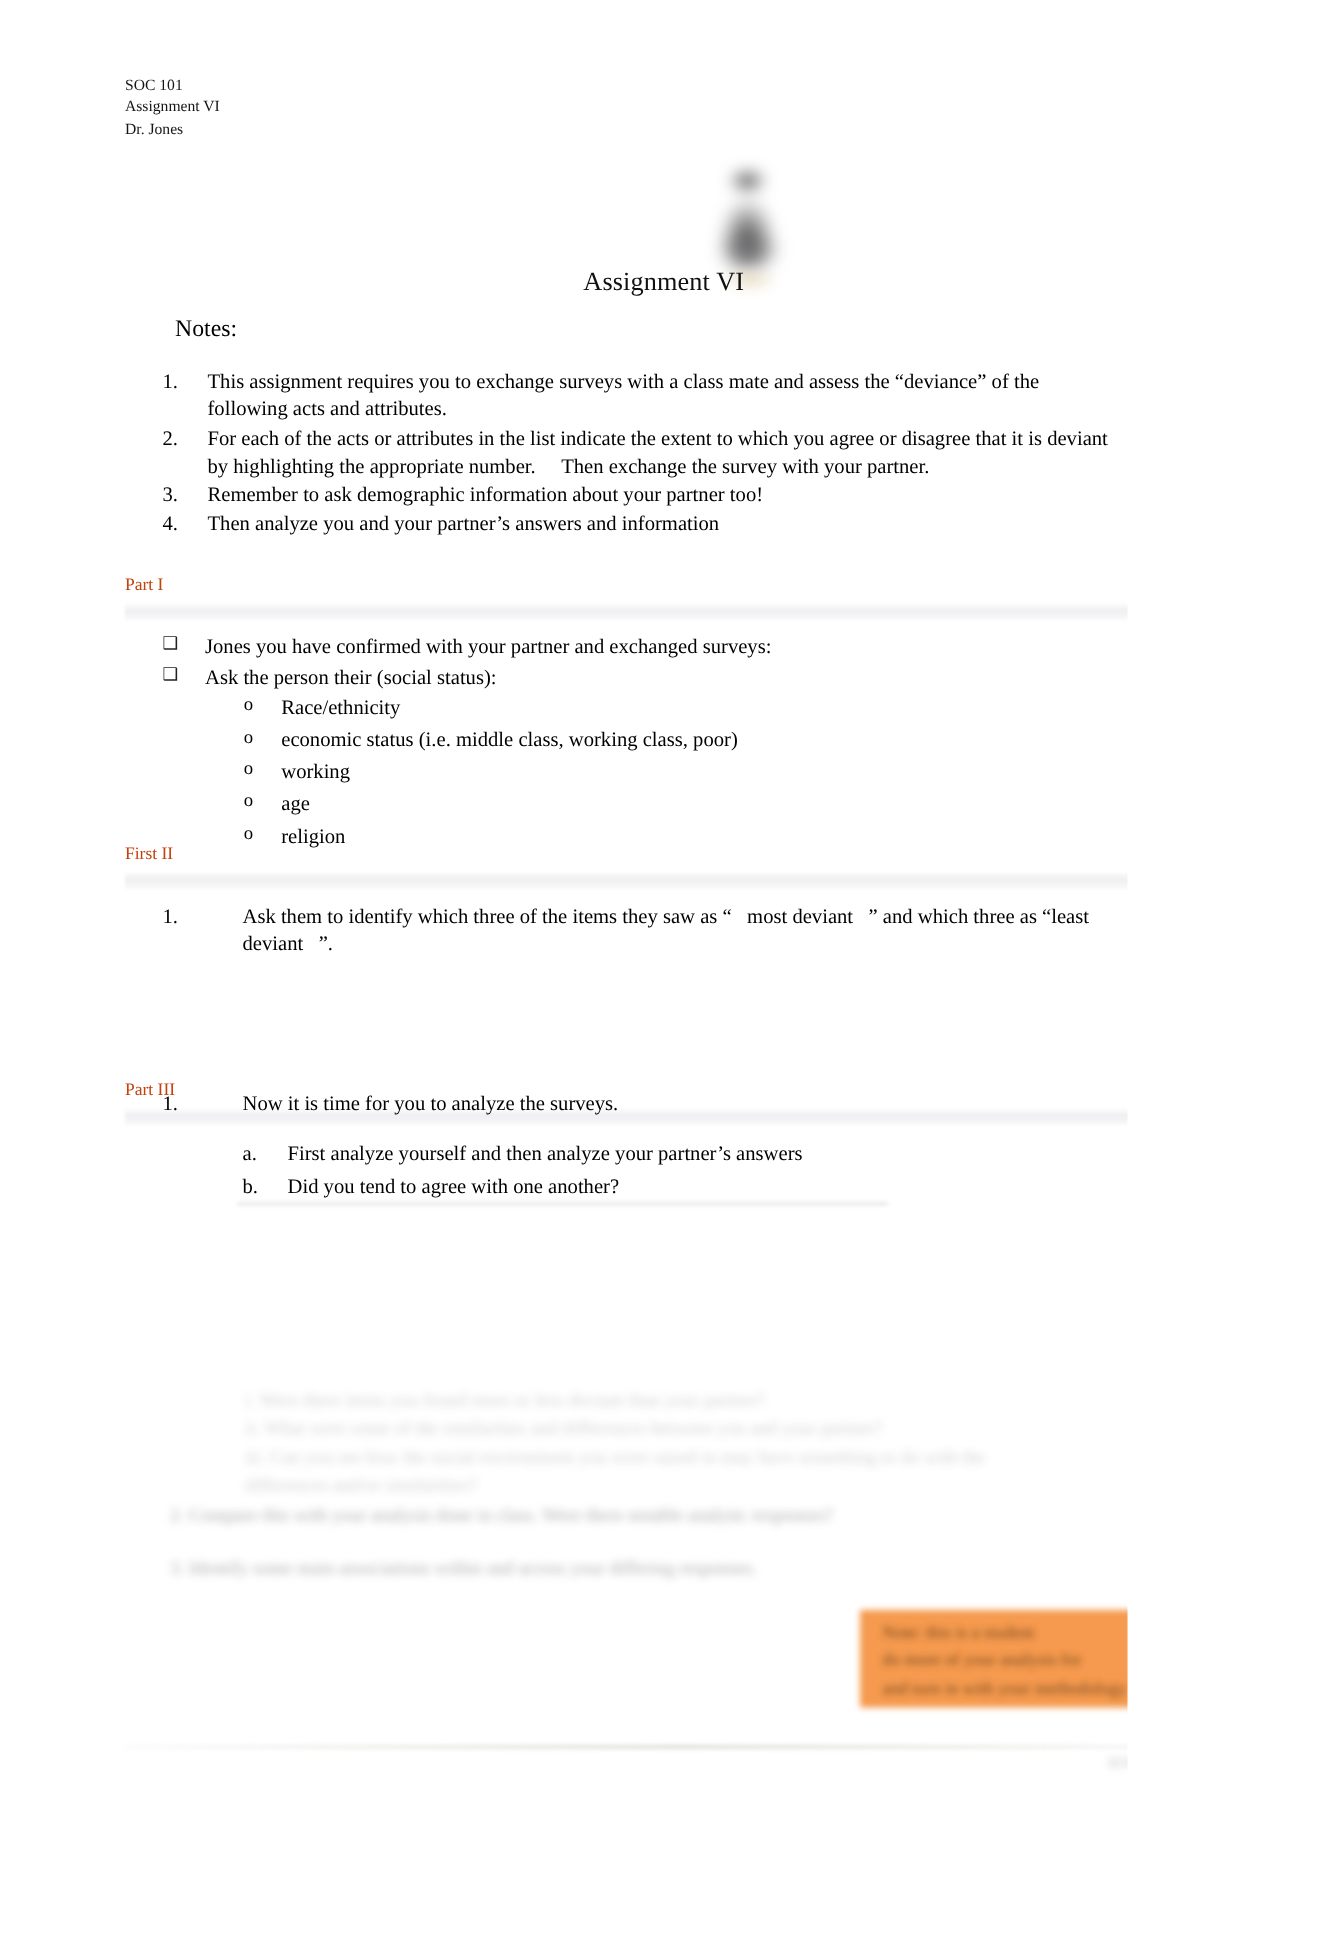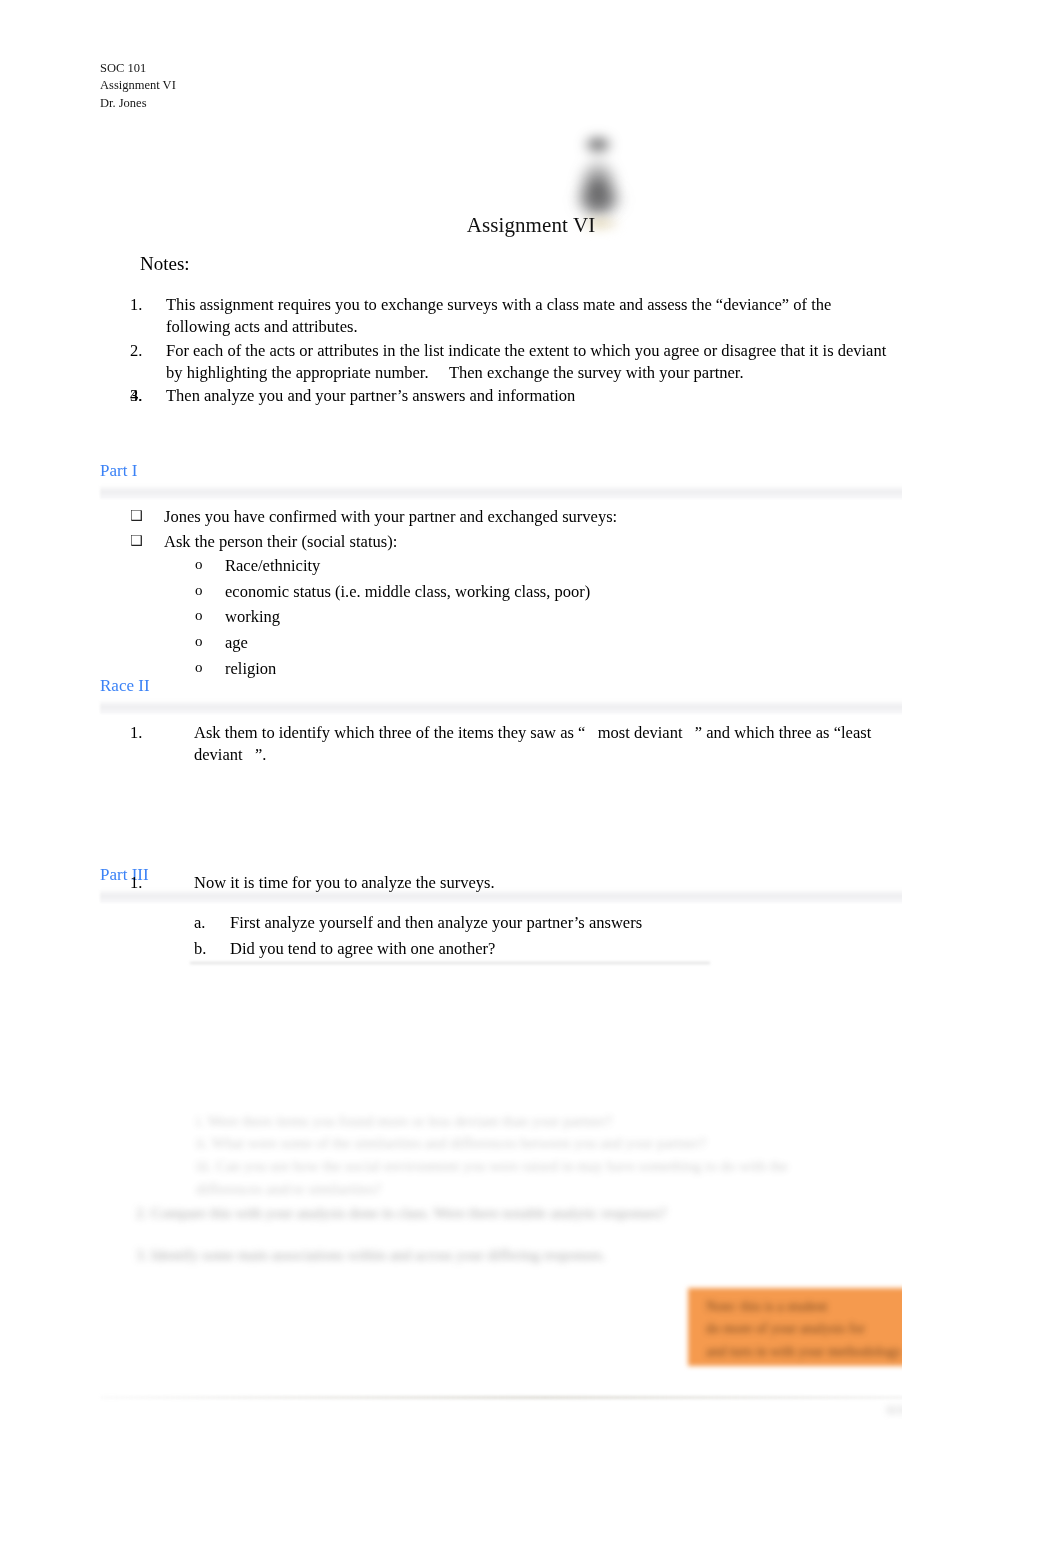--- a/index.html
+++ b/index.html
@@ -110,23 +110,23 @@
     top: 0;
   }
 
   
   .part {
     position: absolute;
     left: 100px;
     width: 890px;
   }
   .part-title {
-    font-size: 17px;
+    font-size: 14px;
     line-height: 1;
-    color: #3b82f6;
+    color: #c2410c;
   }
   .part-band {
     margin-top: 6px;
     height: 14px;
     width: 890px;
     background: linear-gradient(to bottom,
                 rgba(246,246,247,0) 0%,
                 rgba(238,238,240,.95) 45%,
                 rgba(243,243,245,.55) 100%);
     filter: blur(1.2px);
@@ -301,20 +301,21 @@
     <li>
       <span class="marker">1.</span>
       <span>This assignment requires you to exchange surveys with a class mate and assess the “deviance” of the following acts and attributes.</span>
     </li>
     <li>
       <span class="marker">2.</span>
       <span>For each of the acts or attributes in the list indicate the extent to which you agree or disagree that it is deviant by highlighting the appropriate number.  Then exchange the survey with your partner.</span>
     </li>
     <li>
       <span class="marker">3.</span>
+      <span>Remember to ask demographic information about your partner too!</span>
     </li>
     <li>
       <span class="marker">4.</span>
       <span>Then analyze you and your partner’s answers and information</span>
     </li>
   </ol>
 
   <div class="part" style="top:462px;">
     <div class="part-title">Part I</div>
     <div class="part-band"></div>
@@ -348,21 +349,21 @@
       <span class="marker">o</span>
       <span>age</span>
     </li>
     <li>
       <span class="marker">o</span>
       <span>religion</span>
     </li>
   </ul>
 
   <div class="part" style="top:677px;">
-    <div class="part-title">Race II</div>
+    <div class="part-title">First II</div>
     <div class="part-band"></div>
   </div>
 
   <div class="num-block" style="left:130px; top:722px; width:790px;">
     <span class="marker">1.</span>
     <span class="txt">Ask them to identify which three of the items they saw as “  most deviant  ” and which three as “least deviant  ”.</span>
   </div>
 
   <div class="part" style="top:866px;">
     <div class="part-title">Part III</div>

